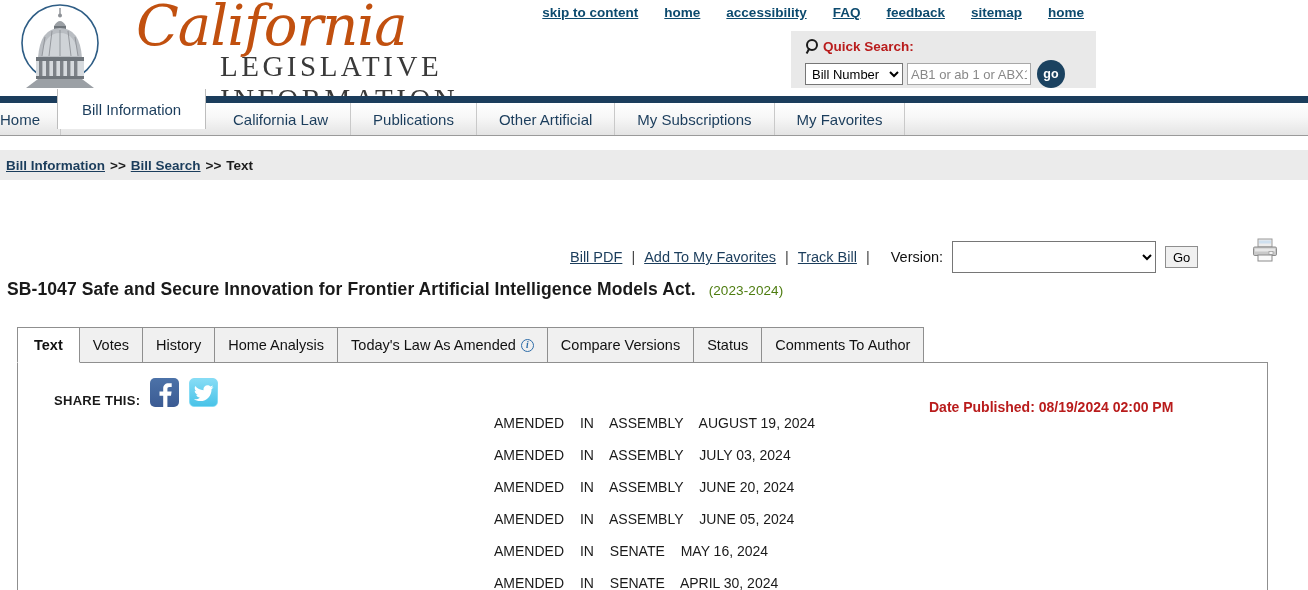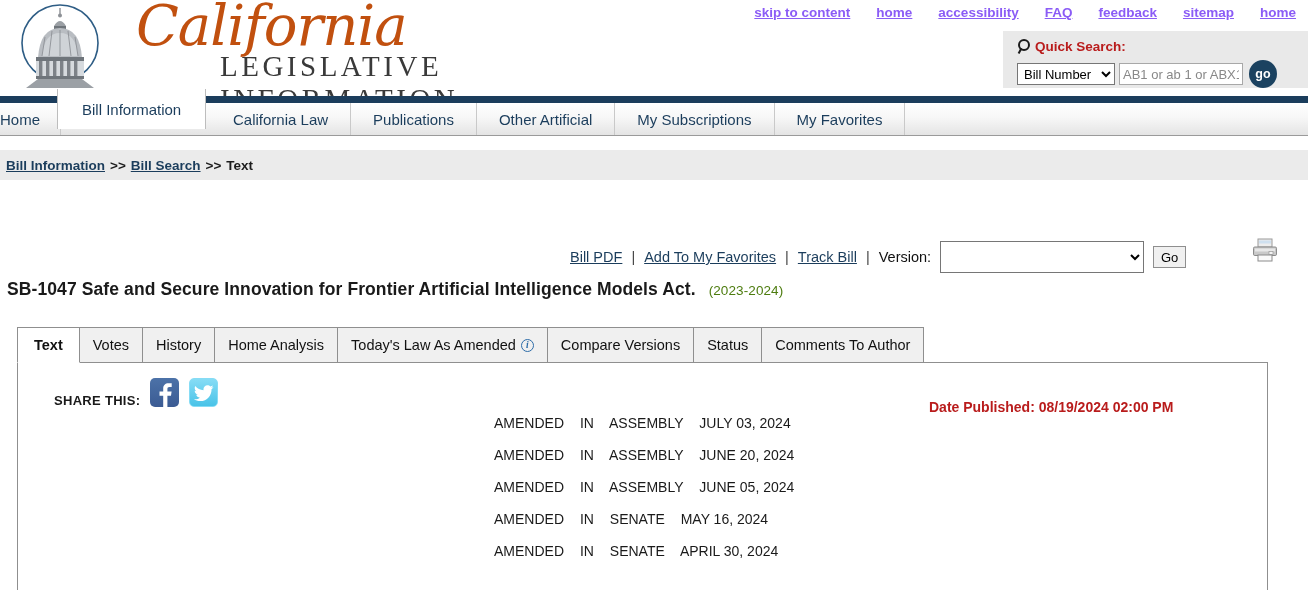--- a/index.html
+++ b/index.html
@@ -7,21 +7,21 @@
     margin: 0; padding: 0;
     width: 1308px; height: 590px;
     background: #ffffff;
     font-family: "Liberation Sans", sans-serif;
     overflow: hidden;
   }
 
   
   .header {
     position: relative;
-    width: 1308px;
+    width: 1096px;
     height: 96px;
     background: #ffffff;
   }
   .logo-seal {
     position: absolute;
     left: 18px; top: 0px;
     width: 84px; height: 90px;
   }
   .brand {
     position: absolute;
@@ -51,21 +51,21 @@
   .util-nav {
     position: absolute;
     right: 12px; top: 5px;
     display: flex;
     align-items: center;
     gap: 26px;
   }
   .util-nav a {
     font-size: 13.5px;
     font-weight: bold;
-    color: #8b5cf6;
+    color: #0c4a6e;
     text-decoration: underline;
     white-space: nowrap;
   }
 
   
   .quick-search {
     position: absolute;
     right: 0px; top: 31px;
     width: 305px; height: 57px;
     background: #e9e9e9;
@@ -225,21 +225,21 @@
   }
   .ab-inner a {
     color: #1b3d5c;
     text-decoration: underline;
     font-size: 14.5px;
   }
   .ab-pipe { color: #444; }
   .ab-version-label {
     color: #111;
     font-size: 14.5px;
-    margin-left: 0;
+    margin-left: 12px;
   }
   .ab-select {
     height: 22px;
     font-size: 13px;
     font-family: "Liberation Sans", sans-serif;
     border: 1px solid #767676;
     background: #fff;
     color: #000;
     padding: 15px 2px;
     max-width: 206px;
@@ -533,20 +533,26 @@
     </span>
   </div>
 
   <div class="date-published">Date Published: 08/19/2024 02:00 PM</div>
 
   <div class="amend-list">
     <div class="amend-line">
       <span class="w">AMENDED</span>
       <span class="w">IN</span>
       <span class="w">ASSEMBLY</span>
+      <span>AUGUST 19, 2024</span>
+    </div>
+    <div class="amend-line">
+      <span class="w">AMENDED</span>
+      <span class="w">IN</span>
+      <span class="w">ASSEMBLY</span>
       <span>JULY 03, 2024</span>
     </div>
     <div class="amend-line">
       <span class="w">AMENDED</span>
       <span class="w">IN</span>
       <span class="w">ASSEMBLY</span>
       <span>JUNE 20, 2024</span>
     </div>
     <div class="amend-line">
       <span class="w">AMENDED</span>

